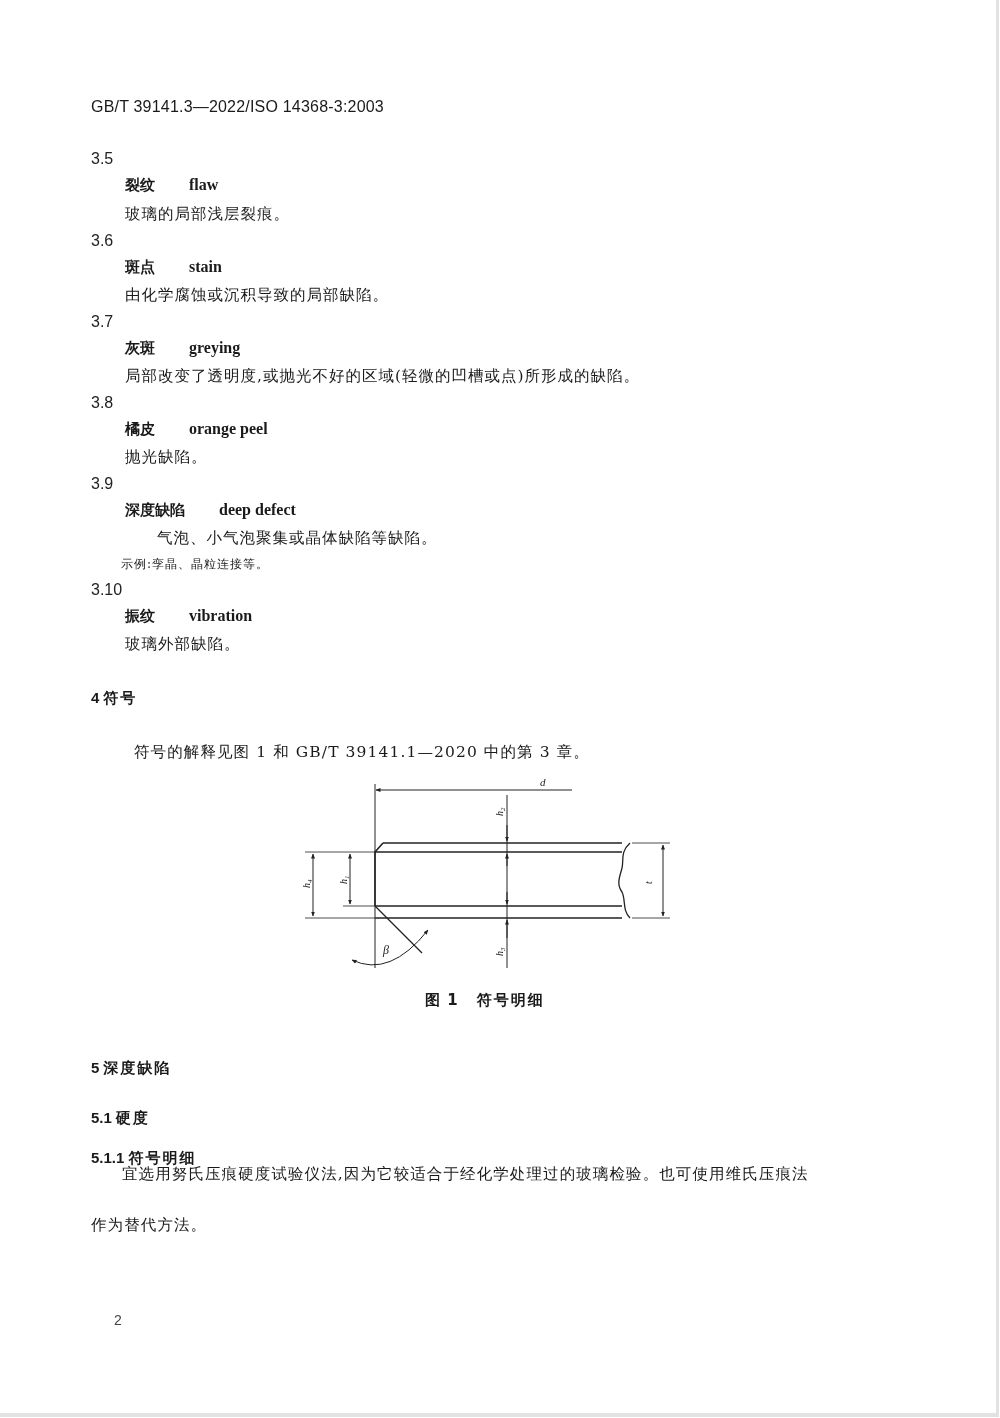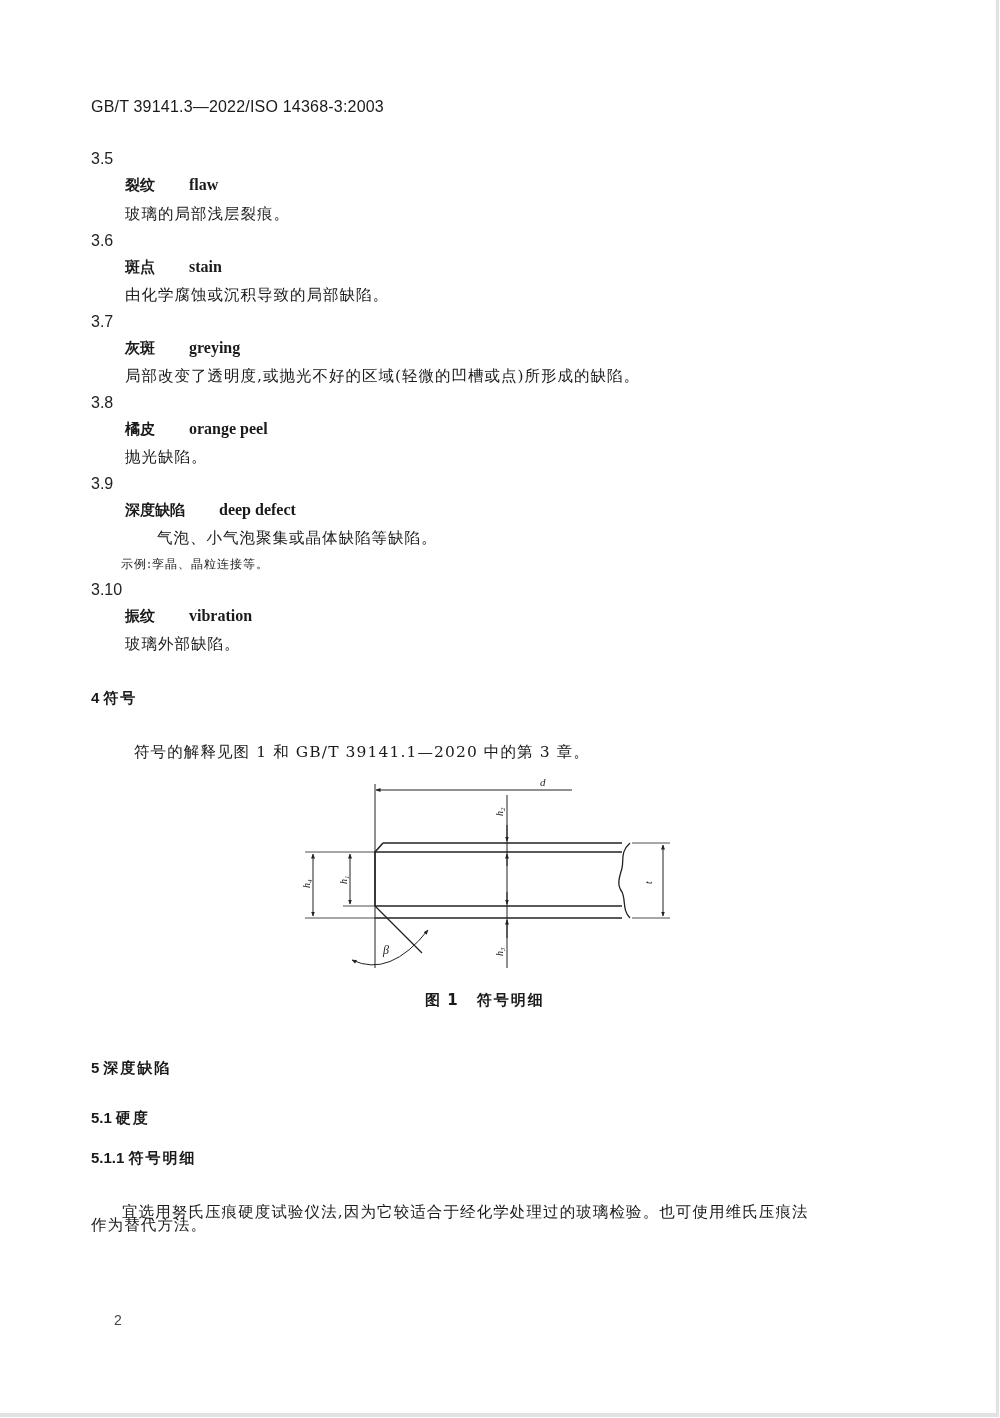--- a/index.html
+++ b/index.html
@@ -134,17 +134,17 @@
 
   <div class="abs sec" style="left:91px; top:1059px;">
     <span>5</span><span class="title">深度缺陷</span>
   </div>
   <div class="abs sec" style="left:91px; top:1109px;">
     <span>5.1</span><span class="title">硬度</span>
   </div>
   <div class="abs sec" style="left:91px; top:1149px;">
     <span>5.1.1</span><span class="title">符号明细</span>
   </div>
-  <div class="abs para" style="left:122px; top:1202px;">宜选用努氏压痕硬度试验仪法,因为它较适合于经化学处理过的玻璃检验。也可使用维氏压痕法</div>
+  <div class="abs para" style="left:122px; top:1164px;">宜选用努氏压痕硬度试验仪法,因为它较适合于经化学处理过的玻璃检验。也可使用维氏压痕法</div>
   <div class="abs para" style="left:91px; top:1215px;">作为替代方法。</div>
 
   <div class="abs pagenum">2</div>
 </div>
 
 </body></html>

